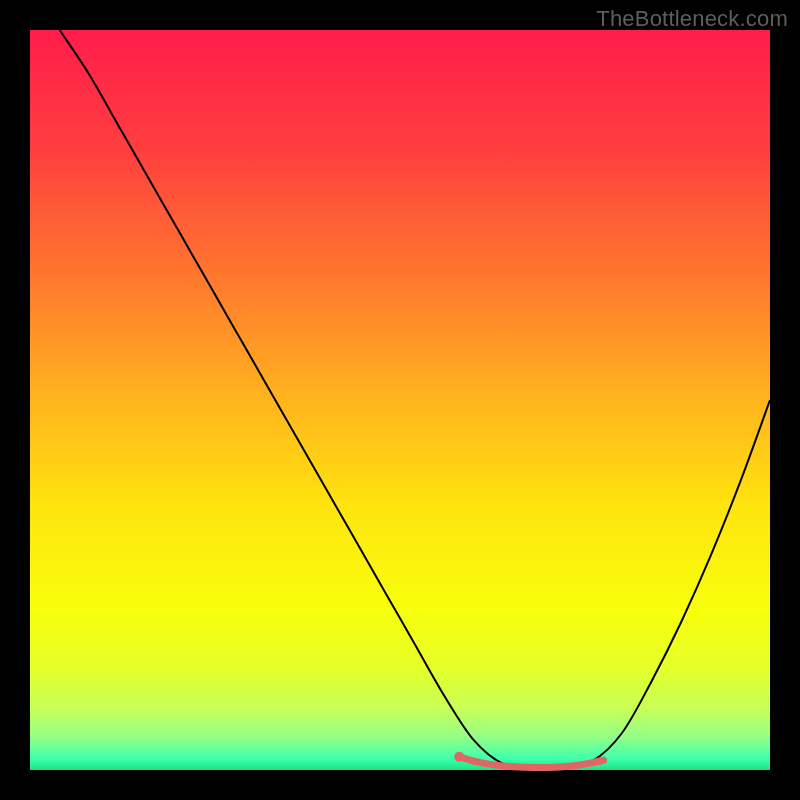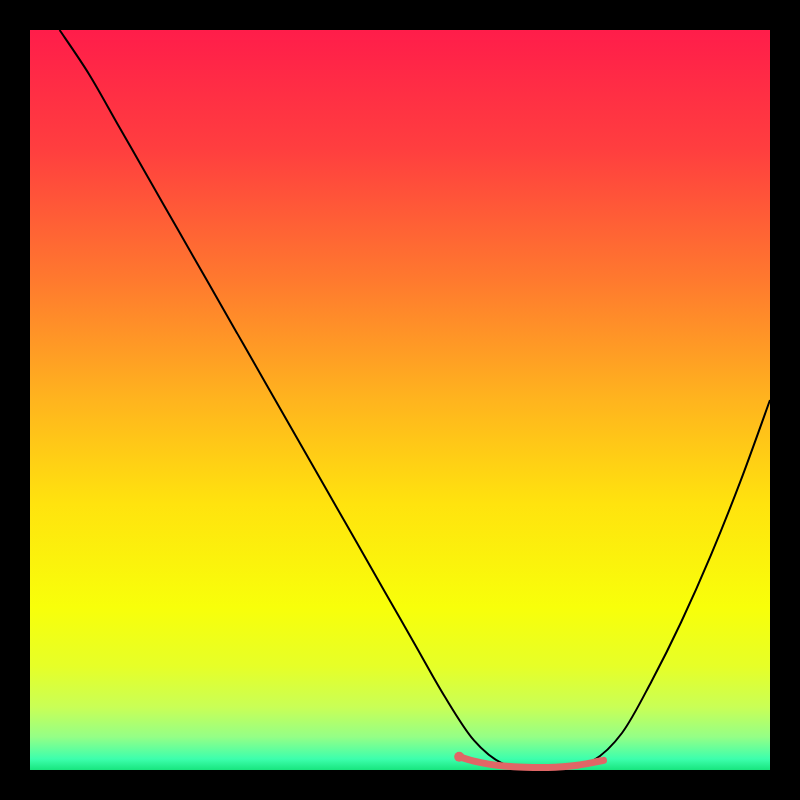--- a/index.html
+++ b/index.html
@@ -27,20 +27,21 @@
     z-index: 10;
   }
   svg {
     display: block;
   }
 </style>
 </head>
 <body>
 
 <div class="container">
+  <div class="watermark">TheBottleneck.com</div>
   <svg id="chart-svg" width="800" height="800" viewBox="0 0 800 800">
     <defs>
       <linearGradient id="bg-grad" x1="0" y1="0" x2="0" y2="1">
           <stop offset="0%" stop-color="#ff1d4a"></stop>
           <stop offset="16%" stop-color="#ff3e3f"></stop>
           <stop offset="34%" stop-color="#ff7a2e"></stop>
           <stop offset="50%" stop-color="#ffb41e"></stop>
           <stop offset="64%" stop-color="#ffe30e"></stop>
           <stop offset="78%" stop-color="#f8ff0a"></stop>
           <stop offset="86%" stop-color="#e6ff28"></stop>

